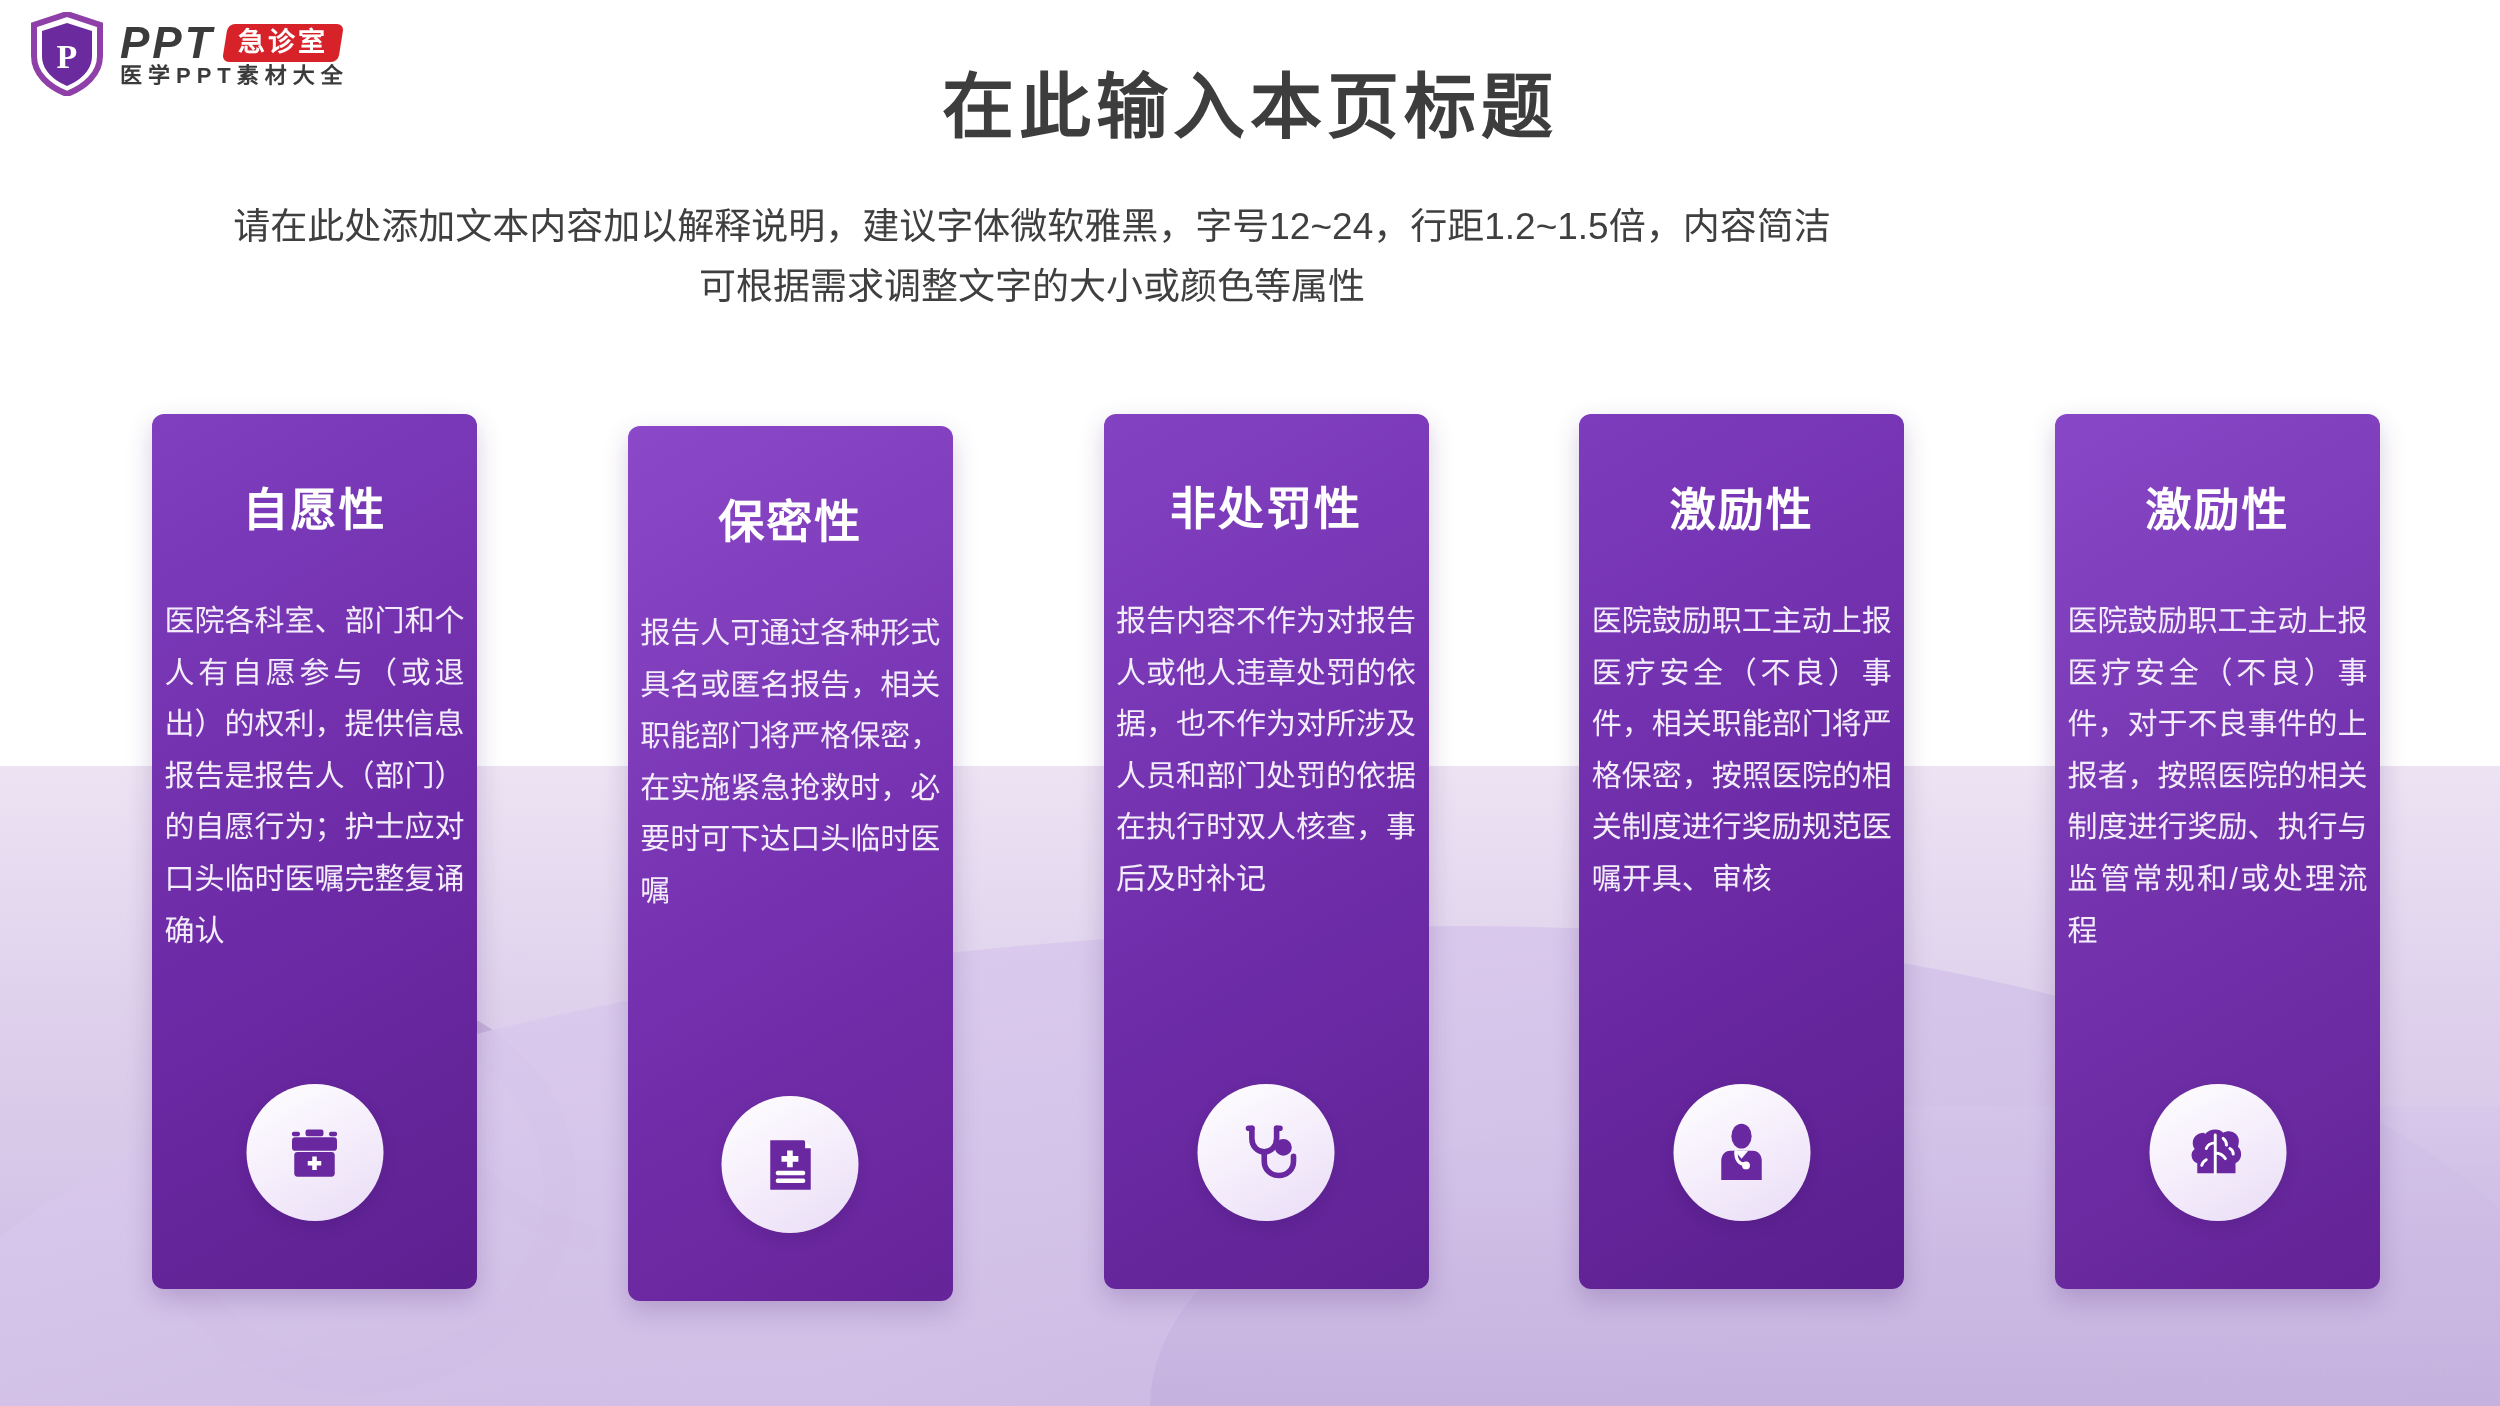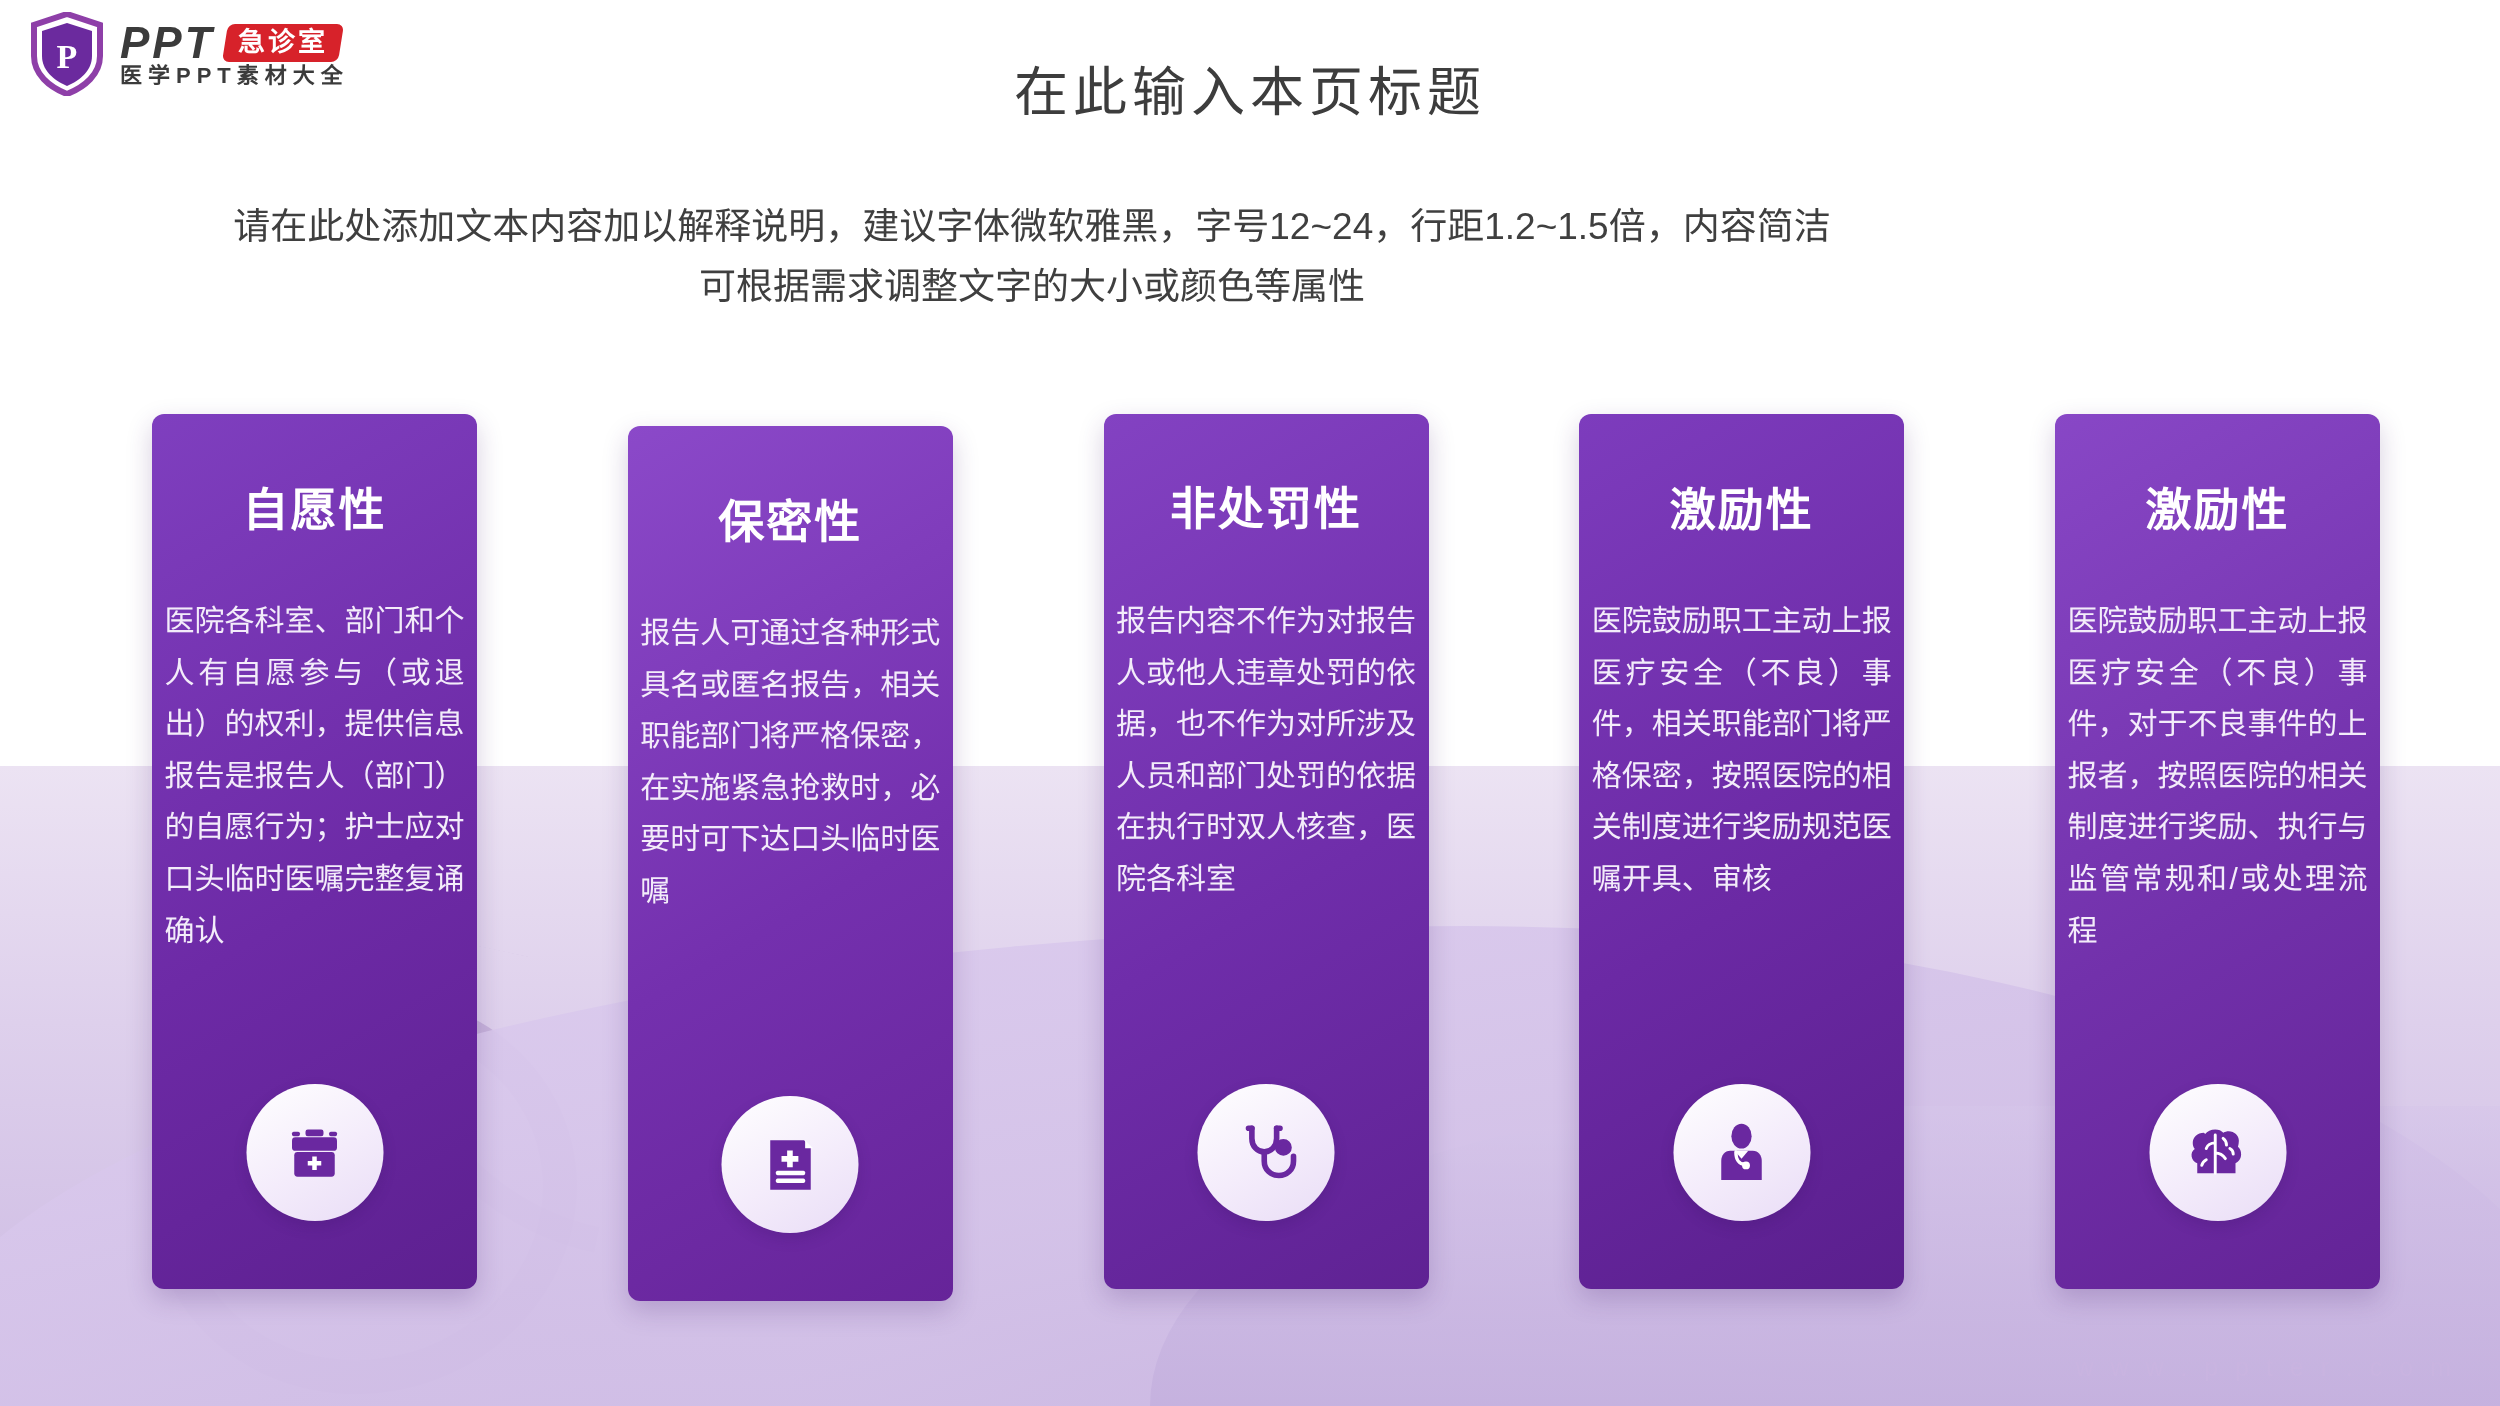--- a/index.html
+++ b/index.html
@@ -114,22 +114,22 @@
     line-height: 1;
   }
 
   
   .page-title {
     position: absolute;
     top: 48px;
     left: 0;
     width: 2500px;
     text-align: center;
-    font-size: 54px;
-    font-weight: normal;
+    font-size: 72px;
+    font-weight: bold;
     color: #3d3d3d;
     letter-spacing: 5px;
     z-index: 20;
   }
   .page-subtitle {
     position: absolute;
     top: 197px;
     left: 0;
     width: 2064px;
     text-align: center;
@@ -271,21 +271,21 @@
           <path d="M45 10l7 7h-7z" fill="#ffffff"></path>
           <path d="M29 19h5v5h5v5h-5v5h-5v-5h-5v-5h5z" fill="#ffffff"></path>
           <rect x="19" y="37" width="26" height="4" rx="1.5" fill="#ffffff"></rect>
           <rect x="19" y="44" width="26" height="4" rx="1.5" fill="#ffffff"></rect>
         </svg>
       </div>
     </div>
 
     <div class="card v3">
       <div class="card-title">非处罚性</div>
-      <div class="card-body">报告内容不作为对报告人或他人违章处罚的依据，也不作为对所涉及人员和部门处罚的依据在执行时双人核查，医院各科室</div>
+      <div class="card-body">报告内容不作为对报告人或他人违章处罚的依据，也不作为对所涉及人员和部门处罚的依据在执行时双人核查，事后及时补记</div>
       <div class="card-icon">
         <svg viewBox="0 0 64 64" xmlns="http://www.w3.org/2000/svg" fill="none" stroke="#6a28a0" stroke-width="5" stroke-linecap="round">
           <path d="M19 10v9c0 7 5 12 11 12s11-5 11-12v-9"></path>
           <path d="M19 10h-3M41 10h3"></path>
           <path d="M30 31v8c0 8 6 13 13 13s13-5 13-13v-4" stroke-width="5"></path>
           <circle cx="47" cy="27" r="5" fill="#6a28a0"></circle>
         </svg>
       </div>
     </div>
 

